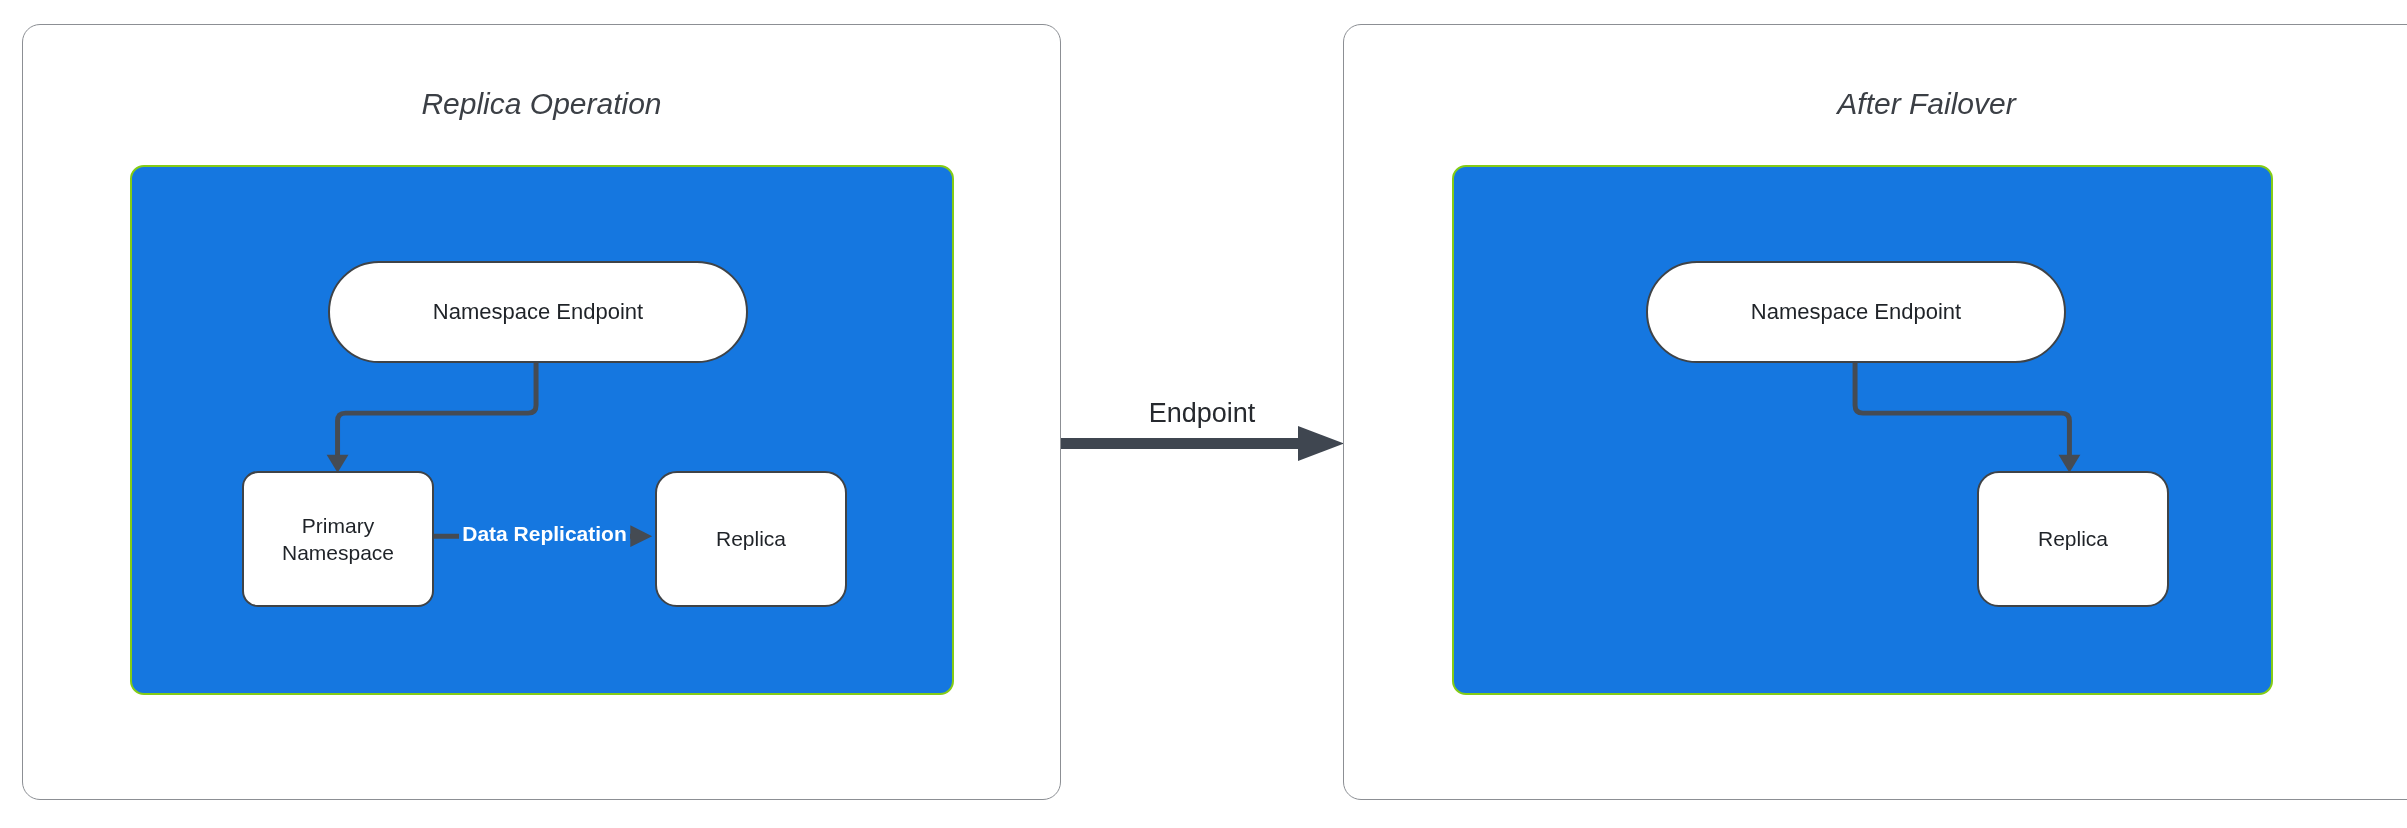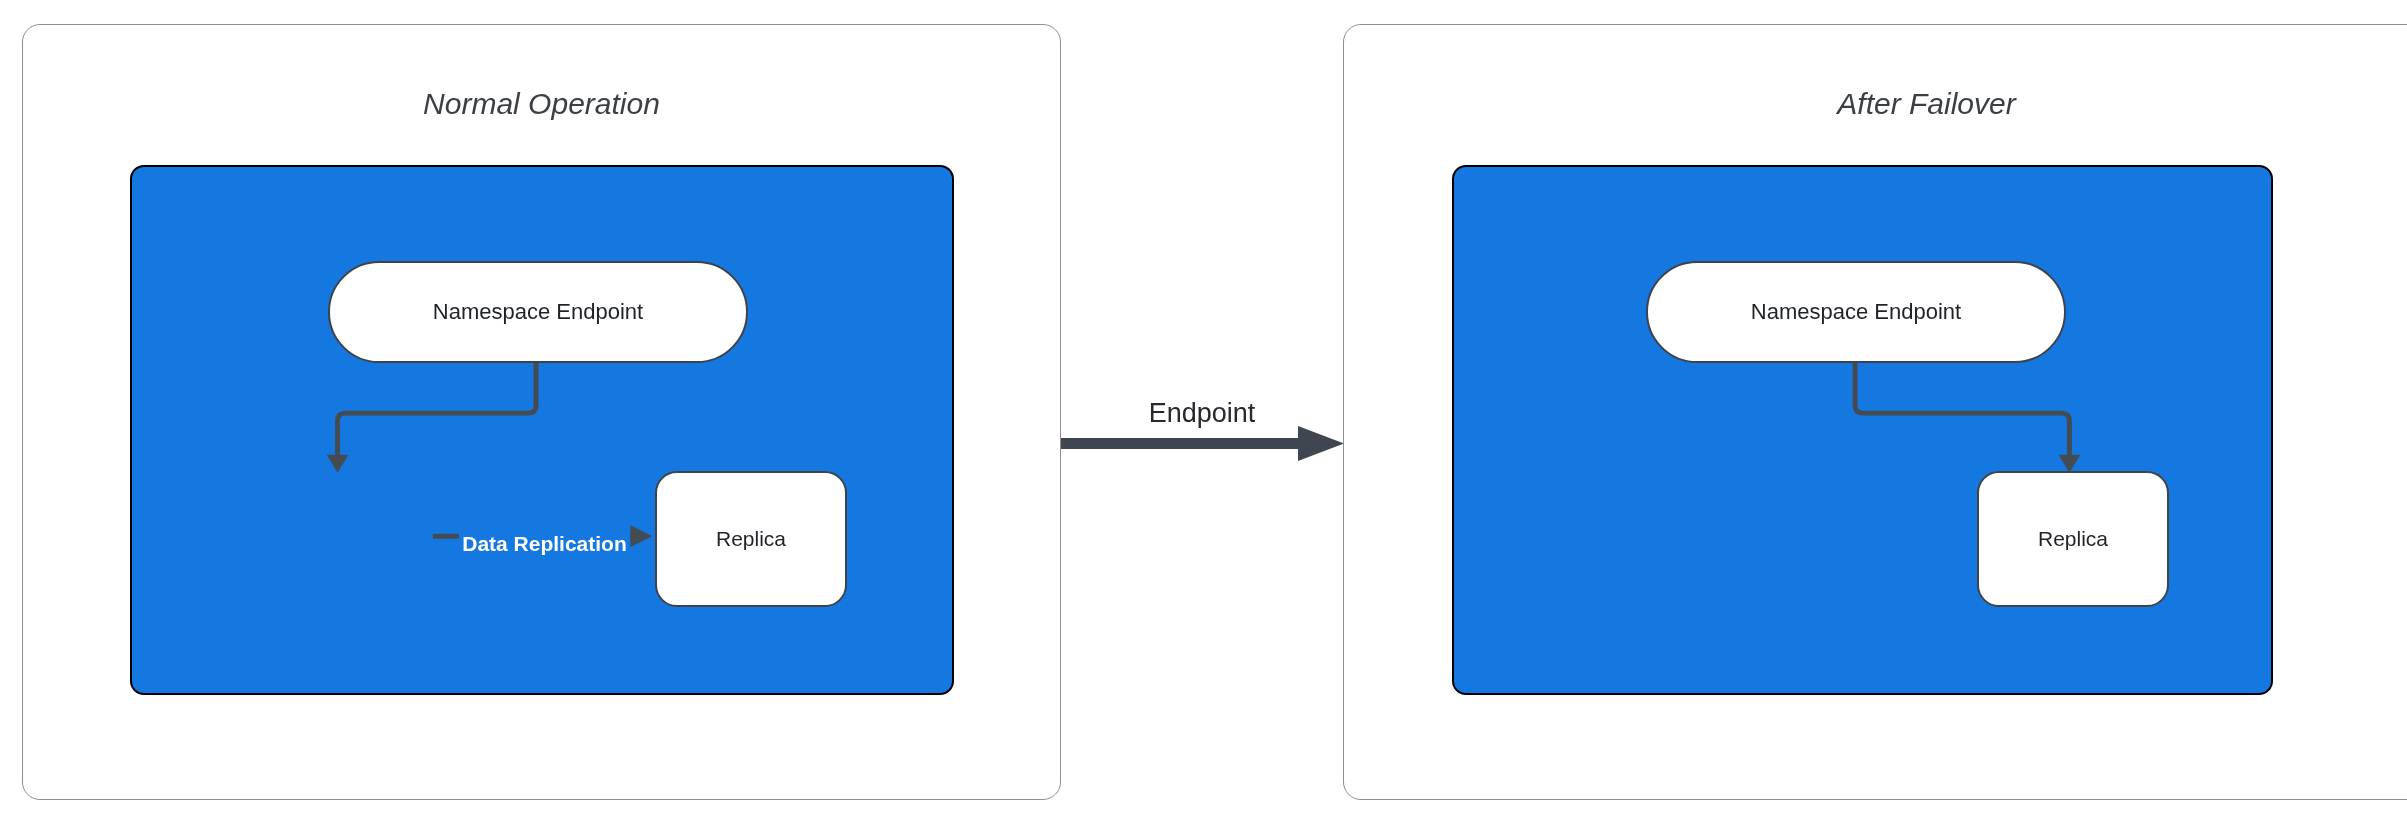--- a/index.html
+++ b/index.html
@@ -23,21 +23,21 @@
     border:1.5px solid var(--panel-border);border-radius:18px;box-sizing:border-box;
   }
   .panel-left{left:22px;width:1039px;}
   .panel-right{left:1343px;width:1167px;}
   .panel-title{
     position:absolute;left:0;right:0;top:62px;text-align:center;
     font-size:30px;font-style:italic;font-weight:500;color:var(--title-text);
   }
   .blue-box{
     position:absolute;top:140px;height:530px;background:var(--blue);
-    border:2px solid #000000;border-radius:14px;box-sizing:border-box;text-decoration:underline;
+    border:2px solid #84cc16;border-radius:14px;box-sizing:border-box;text-decoration:underline;
   }
   .blue-left{left:107px;width:824px;}
   .blue-right{left:108px;width:821px;}
   .edges{position:absolute;left:0;top:0;width:100%;height:100%;pointer-events:none;}
   .pill{
     position:absolute;top:94px;width:420px;height:102px;background:#ffffff;
     border:2px solid var(--node-border);border-radius:51px;box-sizing:border-box;
     display:flex;align-items:center;justify-content:center;
     font-size:22px;color:var(--node-text);
   }
@@ -50,51 +50,54 @@
     font-size:21px;line-height:1.3;color:var(--node-text);padding:0 18px;
   }
   .node-a{left:110px;}
   .node-b{left:523px;border-radius:22px;}
   .node-recovering{
     background:var(--recover-fill);border-color:#4A4D52;
     font-style:italic;color:var(--recover-text);
   }
   .edge-label-zone{
     position:absolute;left:302px;top:354px;width:221px;height:36px;
-    display:flex;align-items:flex-end;justify-content:center;
+    display:flex;align-items:flex-start;justify-content:center;
   }
   .edge-label{
     background:var(--blue);color:#ffffff;font-weight:bold;font-size:21px;
     padding:1px 3px;white-space:nowrap;
   }
   .transition-arrow-svg{position:absolute;left:1061px;top:420px;width:284px;height:46px;}
   .transition-label{
     position:absolute;left:1061px;top:398px;width:282px;text-align:center;
     font-size:27px;color:#26292E;
   }
 </style>
 </head>
 <body>
 
 <div class="panel panel-left">
-  <div class="panel-title">Normal Operation</div>
+  <div class="panel-title">Replica Operation</div>
 
   <div class="blue-box blue-left">
 
     <svg class="edges" viewBox="0 0 824 530">
       <path d="M406 196 L406 240 Q406 248 398 248 L214 248 Q206 248 206 256 L206 292" fill="none" stroke="#454B53" stroke-width="5"></path>
       <polygon points="195,290 217,290 206,308" fill="#454B53"></polygon>
       <path d="M302 372 L505 372" fill="none" stroke="#454B53" stroke-width="5"></path>
       <polygon points="501,361 501,383 523,372" fill="#454B53"></polygon>
     </svg>
 
     <div class="pill pill-left">
       <span>Namespace Endpoint</span>
     </div>
 
+    <div class="node node-a">
+      <span>Primary Namespace</span>
+    </div>
 
     <div class="node node-b">
       <span>Replica</span>
     </div>
 
     <div class="edge-label-zone">
       <span class="edge-label">Data Replication</span>
     </div>
   </div>
 </div>

